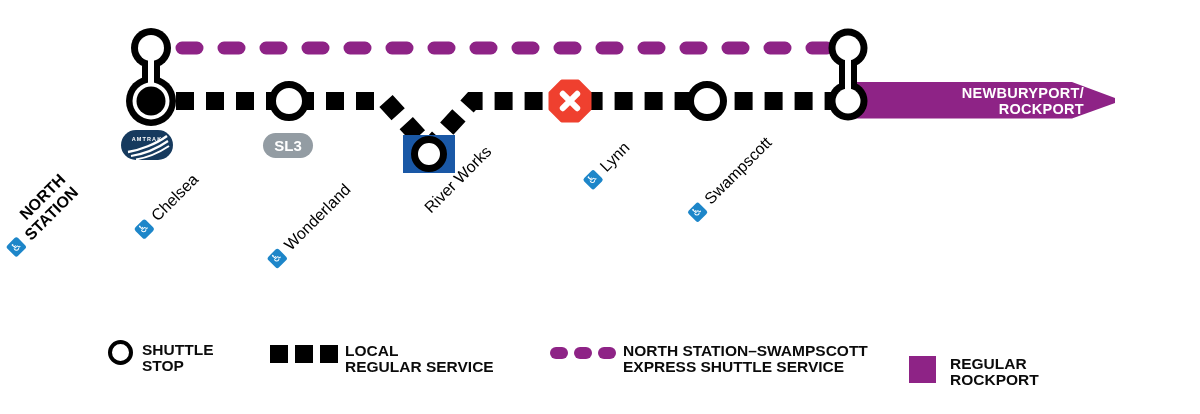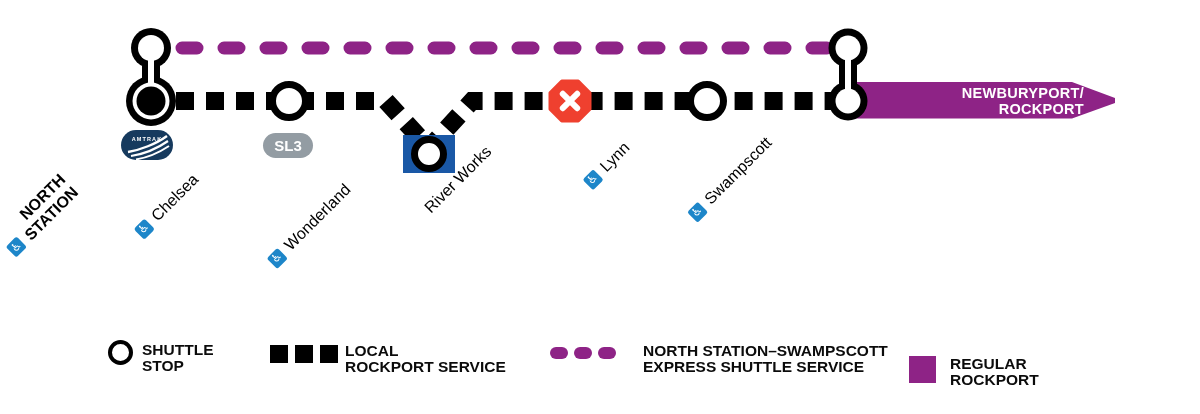--- a/index.html
+++ b/index.html
@@ -38,21 +38,21 @@
   #lbl-lynn{right:488px;top:134px;}
   #lbl-swampscott{right:346px;top:129px;}
 
   
   .legend{position:absolute;left:0;top:336px;width:1200px;height:70px;
           font-weight:bold;font-size:15.5px;line-height:15.5px;color:#0b0b0b;}
   .leg{position:absolute;display:flex;align-items:flex-start;}
   .leg .txt div{white-space:nowrap;}
   #leg-stop{left:108px;top:6px;}
   #leg-local{left:270px;top:7px;}
-  #leg-express{left:550px;top:7px;gap:20px;}
+  #leg-express{left:550px;top:7px;}
   #leg-regular{left:909px;top:6px;margin-top:14px;}
   .sw-circle{width:17px;height:17px;border:4.5px solid #000;border-radius:50%;
              box-sizing:content-box;flex:none;margin-right:9px;margin-top:-2px;}
   .sw-squares{display:flex;gap:7px;margin-right:7px;margin-top:2px;}
   .sw-squares i{width:18px;height:18px;background:#000;display:block;}
   .sw-pills{display:flex;gap:6px;margin-right:7px;margin-top:4px;}
   .sw-pills i{width:18px;height:12px;border-radius:6px;background:#8E2386;display:block;}
   .sw-square-lg{width:27px;height:27px;background:#8E2386;flex:none;margin-right:14px;}
 </style>
 </head>
@@ -167,21 +167,21 @@
     </div>
 
     <div class="leg" id="leg-local">
       <span class="sw-squares">
           <i></i>
           <i></i>
           <i></i>
         </span>
       <div class="txt">
         <div>LOCAL</div>
-        <div>ROCKPORT SERVICE</div>
+        <div>REGULAR SERVICE</div>
       </div>
     </div>
 
     <div class="leg" id="leg-express">
       <span class="sw-pills">
           <i></i>
           <i></i>
           <i></i>
         </span>
       <div class="txt">

